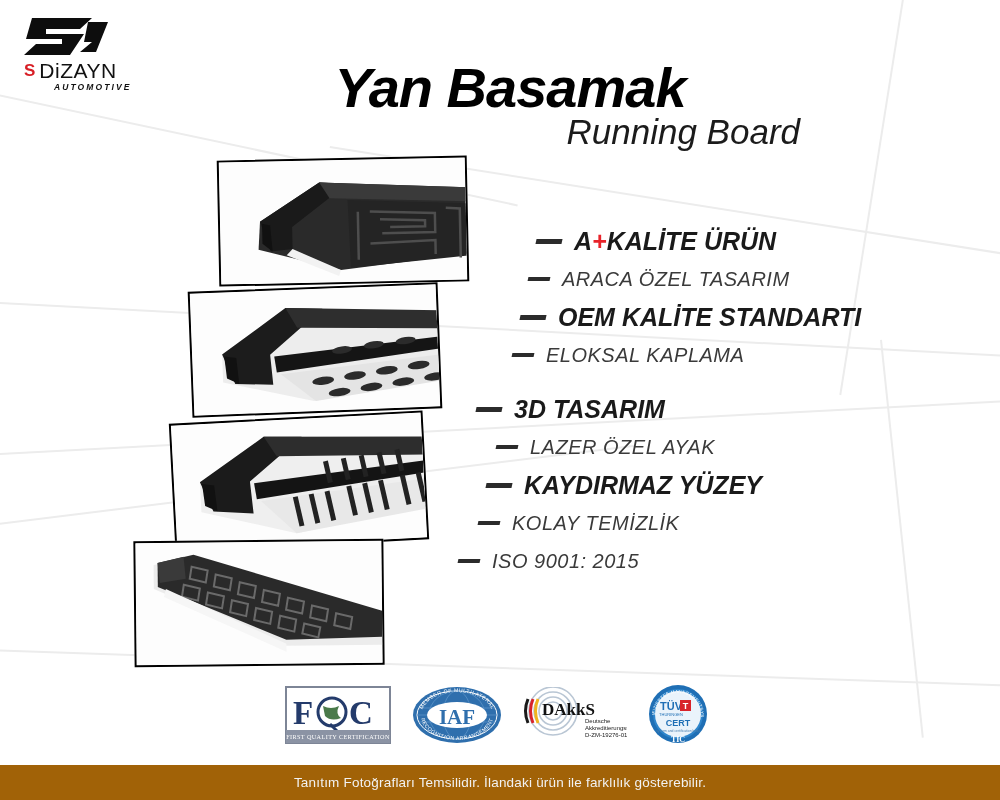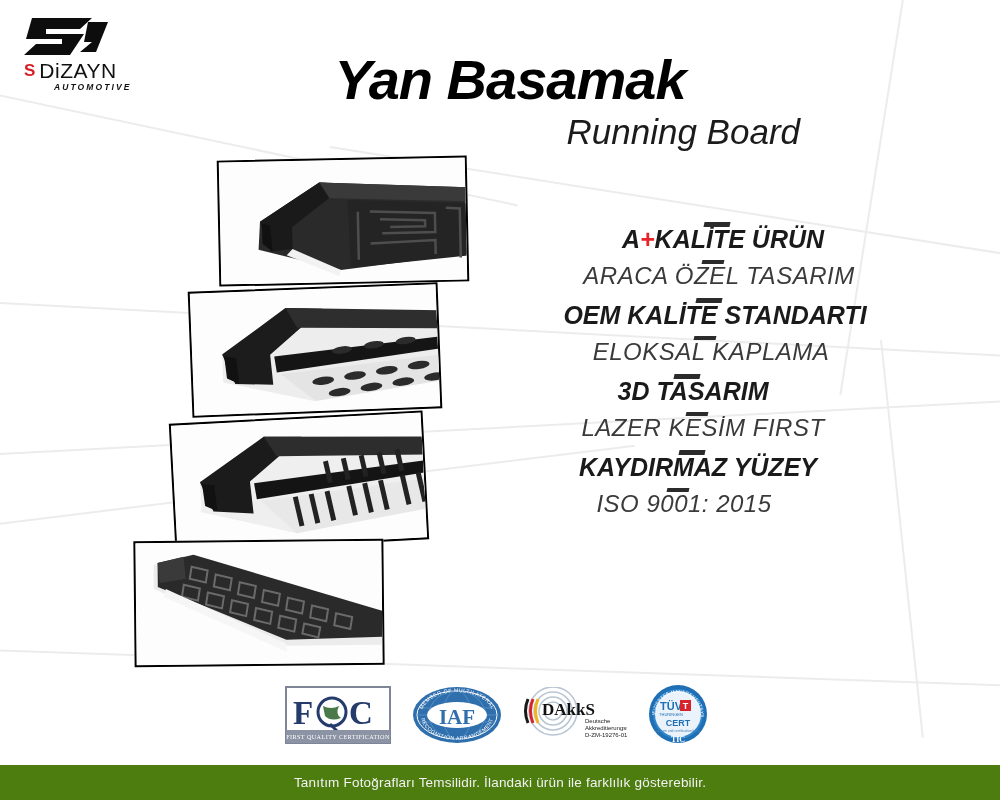--- a/index.html
+++ b/index.html
@@ -17,56 +17,56 @@
   
   .logo-wrap{position:absolute;left:22px;top:14px;width:150px;height:78px;}
   .logo-mark{width:96px;height:44px;display:block;}
   .logo-name{display:flex;align-items:center;gap:5px;margin-top:2px;margin-left:2px;}
   .logo-s{color:#d81f26;font-weight:bold;font-size:17px;letter-spacing:-1px;line-height:1;}
   .logo-dizayn{color:#111;font-weight:normal;font-size:21px;letter-spacing:0.5px;line-height:1;}
   .logo-auto{color:#111;font-size:8.5px;font-weight:bold;letter-spacing:2.1px;margin-left:32px;margin-top:1px;font-style:italic;}
 
   
   .title-main{
-    position:absolute;left:300px;top:52px;width:420px;text-align:center;
+    position:absolute;left:300px;top:60px;width:420px;text-align:center;
     font-size:56px;font-weight:bold;font-style:italic;color:#000;
     letter-spacing:-1px;line-height:1;white-space:nowrap;
   }
   .title-sub{
     position:absolute;left:400px;top:114px;width:400px;text-align:right;
     font-size:35px;font-style:italic;font-weight:400;color:#1b1b1b;
     letter-spacing:0px;line-height:1;white-space:nowrap;
   }
 
   
   .photo{position:absolute;border:2px solid #000;background:#fff;overflow:hidden;}
   .photo svg{display:block;width:100%;height:100%;}
 
   
   .features{position:absolute;left:440px;top:222px;width:470px;}
-  .feat{display:flex;align-items:center;white-space:nowrap;height:38px;flex-direction:column;}
+  .feat{display:flex;align-items:center;white-space:nowrap;height:38px;}
   .dash{
     display:inline-block;height:4px;background:#2b2b2b;margin-right:12px;flex:none;
     transform:skewX(-12deg);
   }
   .feat-txt{font-style:italic;color:#2e2e2e;line-height:1;}
   .feat.strong .feat-txt{font-weight:bold;font-size:25px;color:#1a1a1a;letter-spacing:0px;}
-  .feat.light .feat-txt{font-weight:400;font-size:24px;color:#3a3a3a;letter-spacing:0.5px;}
+  .feat.light .feat-txt{font-weight:400;font-size:20px;color:#3a3a3a;letter-spacing:0.5px;}
   .feat.strong .dash{width:26px;height:5px;}
   .feat.light .dash{width:22px;height:4px;}
   .plus{color:#e8232a;}
 
   
   .certs{position:absolute;left:285px;top:682px;width:430px;height:66px;display:flex;align-items:center;gap:20px;}
   .cert{height:62px;display:flex;align-items:center;}
   .cert svg{display:block;}
 
   
   .footer{
-    position:absolute;left:0;bottom:0;width:1000px;height:35px;background:#4d7c0f;
+    position:absolute;left:0;bottom:0;width:1000px;height:35px;background:#a16207;
     display:flex;align-items:center;justify-content:center;
   }
   .footer-txt{color:#f2f2f2;font-size:13.5px;letter-spacing:0.2px;}
 </style>
 </head>
 <body>
 
 <div class="stage">
 
   <div class="bgline" style="left:-30px;top:88px;width:560px;height:2px;transform:rotate(12deg);"></div>
@@ -199,31 +199,35 @@
       <span class="feat-txt">ARACA ÖZEL TASARIM</span>
     </div>
     <div class="feat strong" style="padding-left:80px;">
       <span class="dash"></span>
       <span class="feat-txt">OEM KALİTE STANDARTI</span>
     </div>
     <div class="feat light" style="padding-left:72px;text-align:center;">
       <span class="dash"></span>
       <span class="feat-txt">ELOKSAL KAPLAMA</span>
     </div>
-    <div class="feat strong" style="padding-left:36px;">
+    <div class="feat strong" style="padding-left:36px;margin-top:16px;">
       <span class="dash"></span>
       <span class="feat-txt">3D TASARIM</span>
     </div>
     <div class="feat light" style="padding-left:56px;">
       <span class="dash"></span>
-      <span class="feat-txt">LAZER KESİM FIRST</span>
+      <span class="feat-txt">LAZER ÖZEL AYAK</span>
     </div>
     <div class="feat strong" style="padding-left:46px;">
       <span class="dash"></span>
       <span class="feat-txt">KAYDIRMAZ YÜZEY</span>
+    </div>
+    <div class="feat light" style="padding-left:38px;">
+      <span class="dash"></span>
+      <span class="feat-txt">KOLAY TEMİZLİK</span>
     </div>
     <div class="feat light" style="padding-left:18px;">
       <span class="dash"></span>
       <span class="feat-txt">ISO 9001: 2015</span>
     </div>
   </div>
 
   <div class="certs">
 
     <div class="cert">

